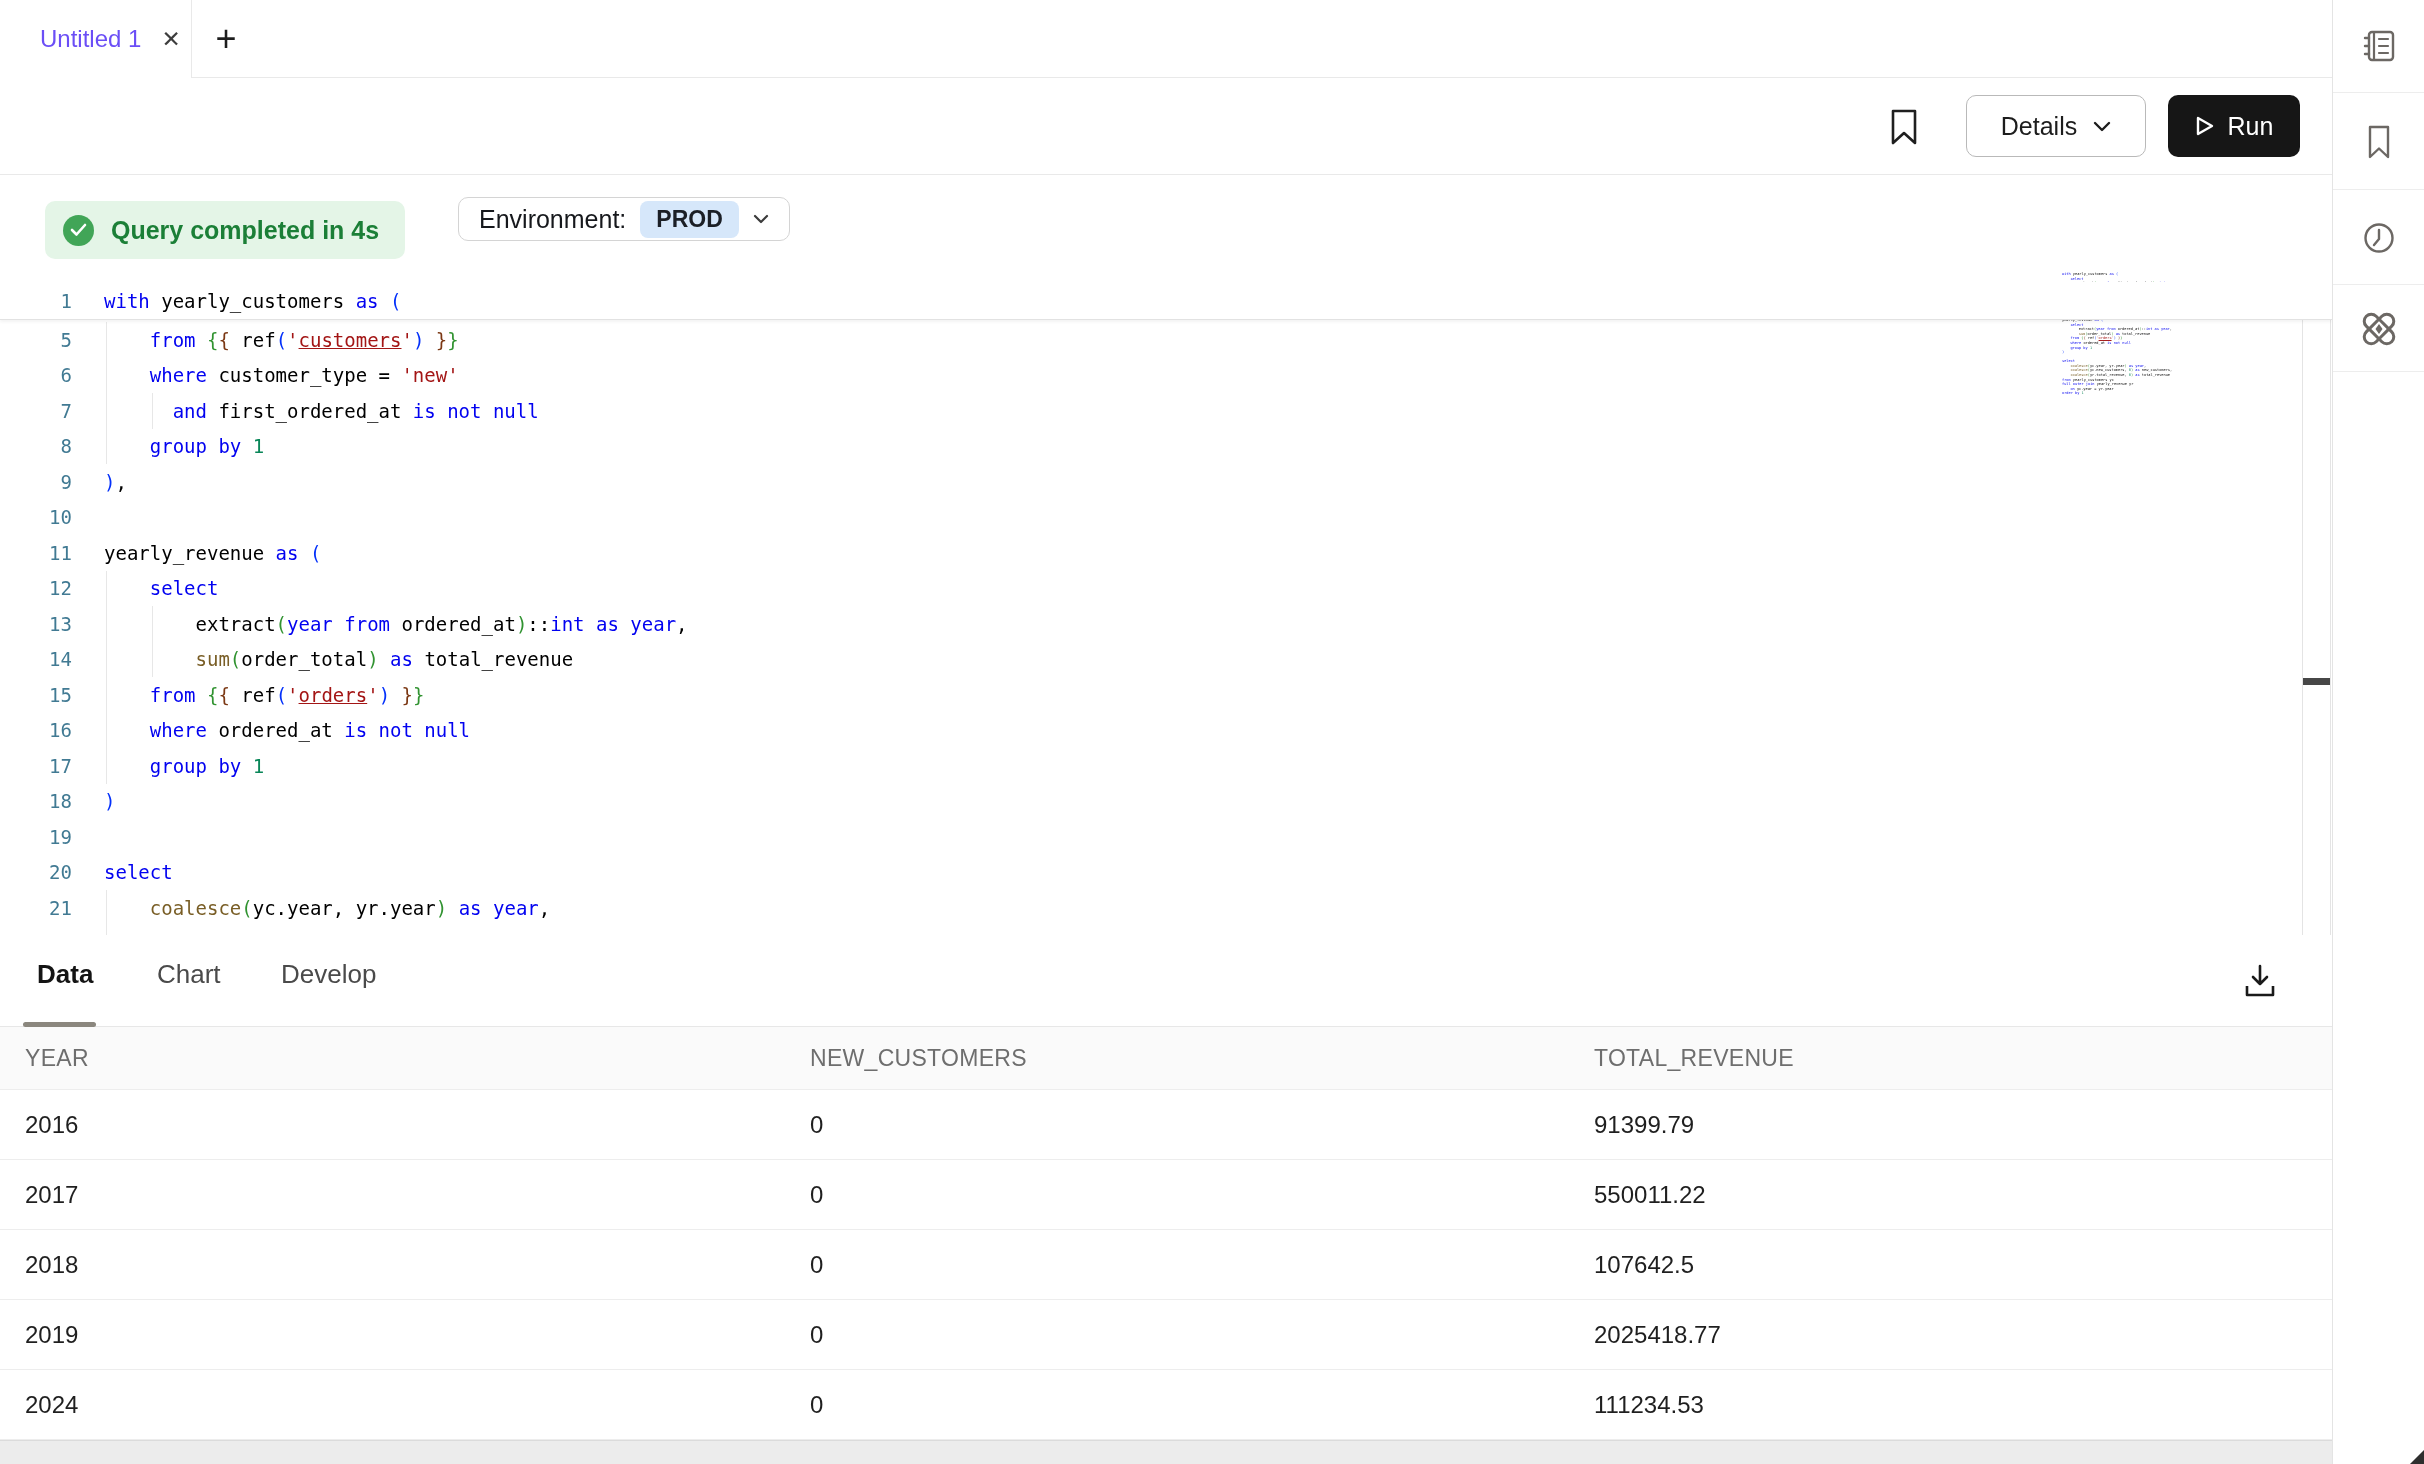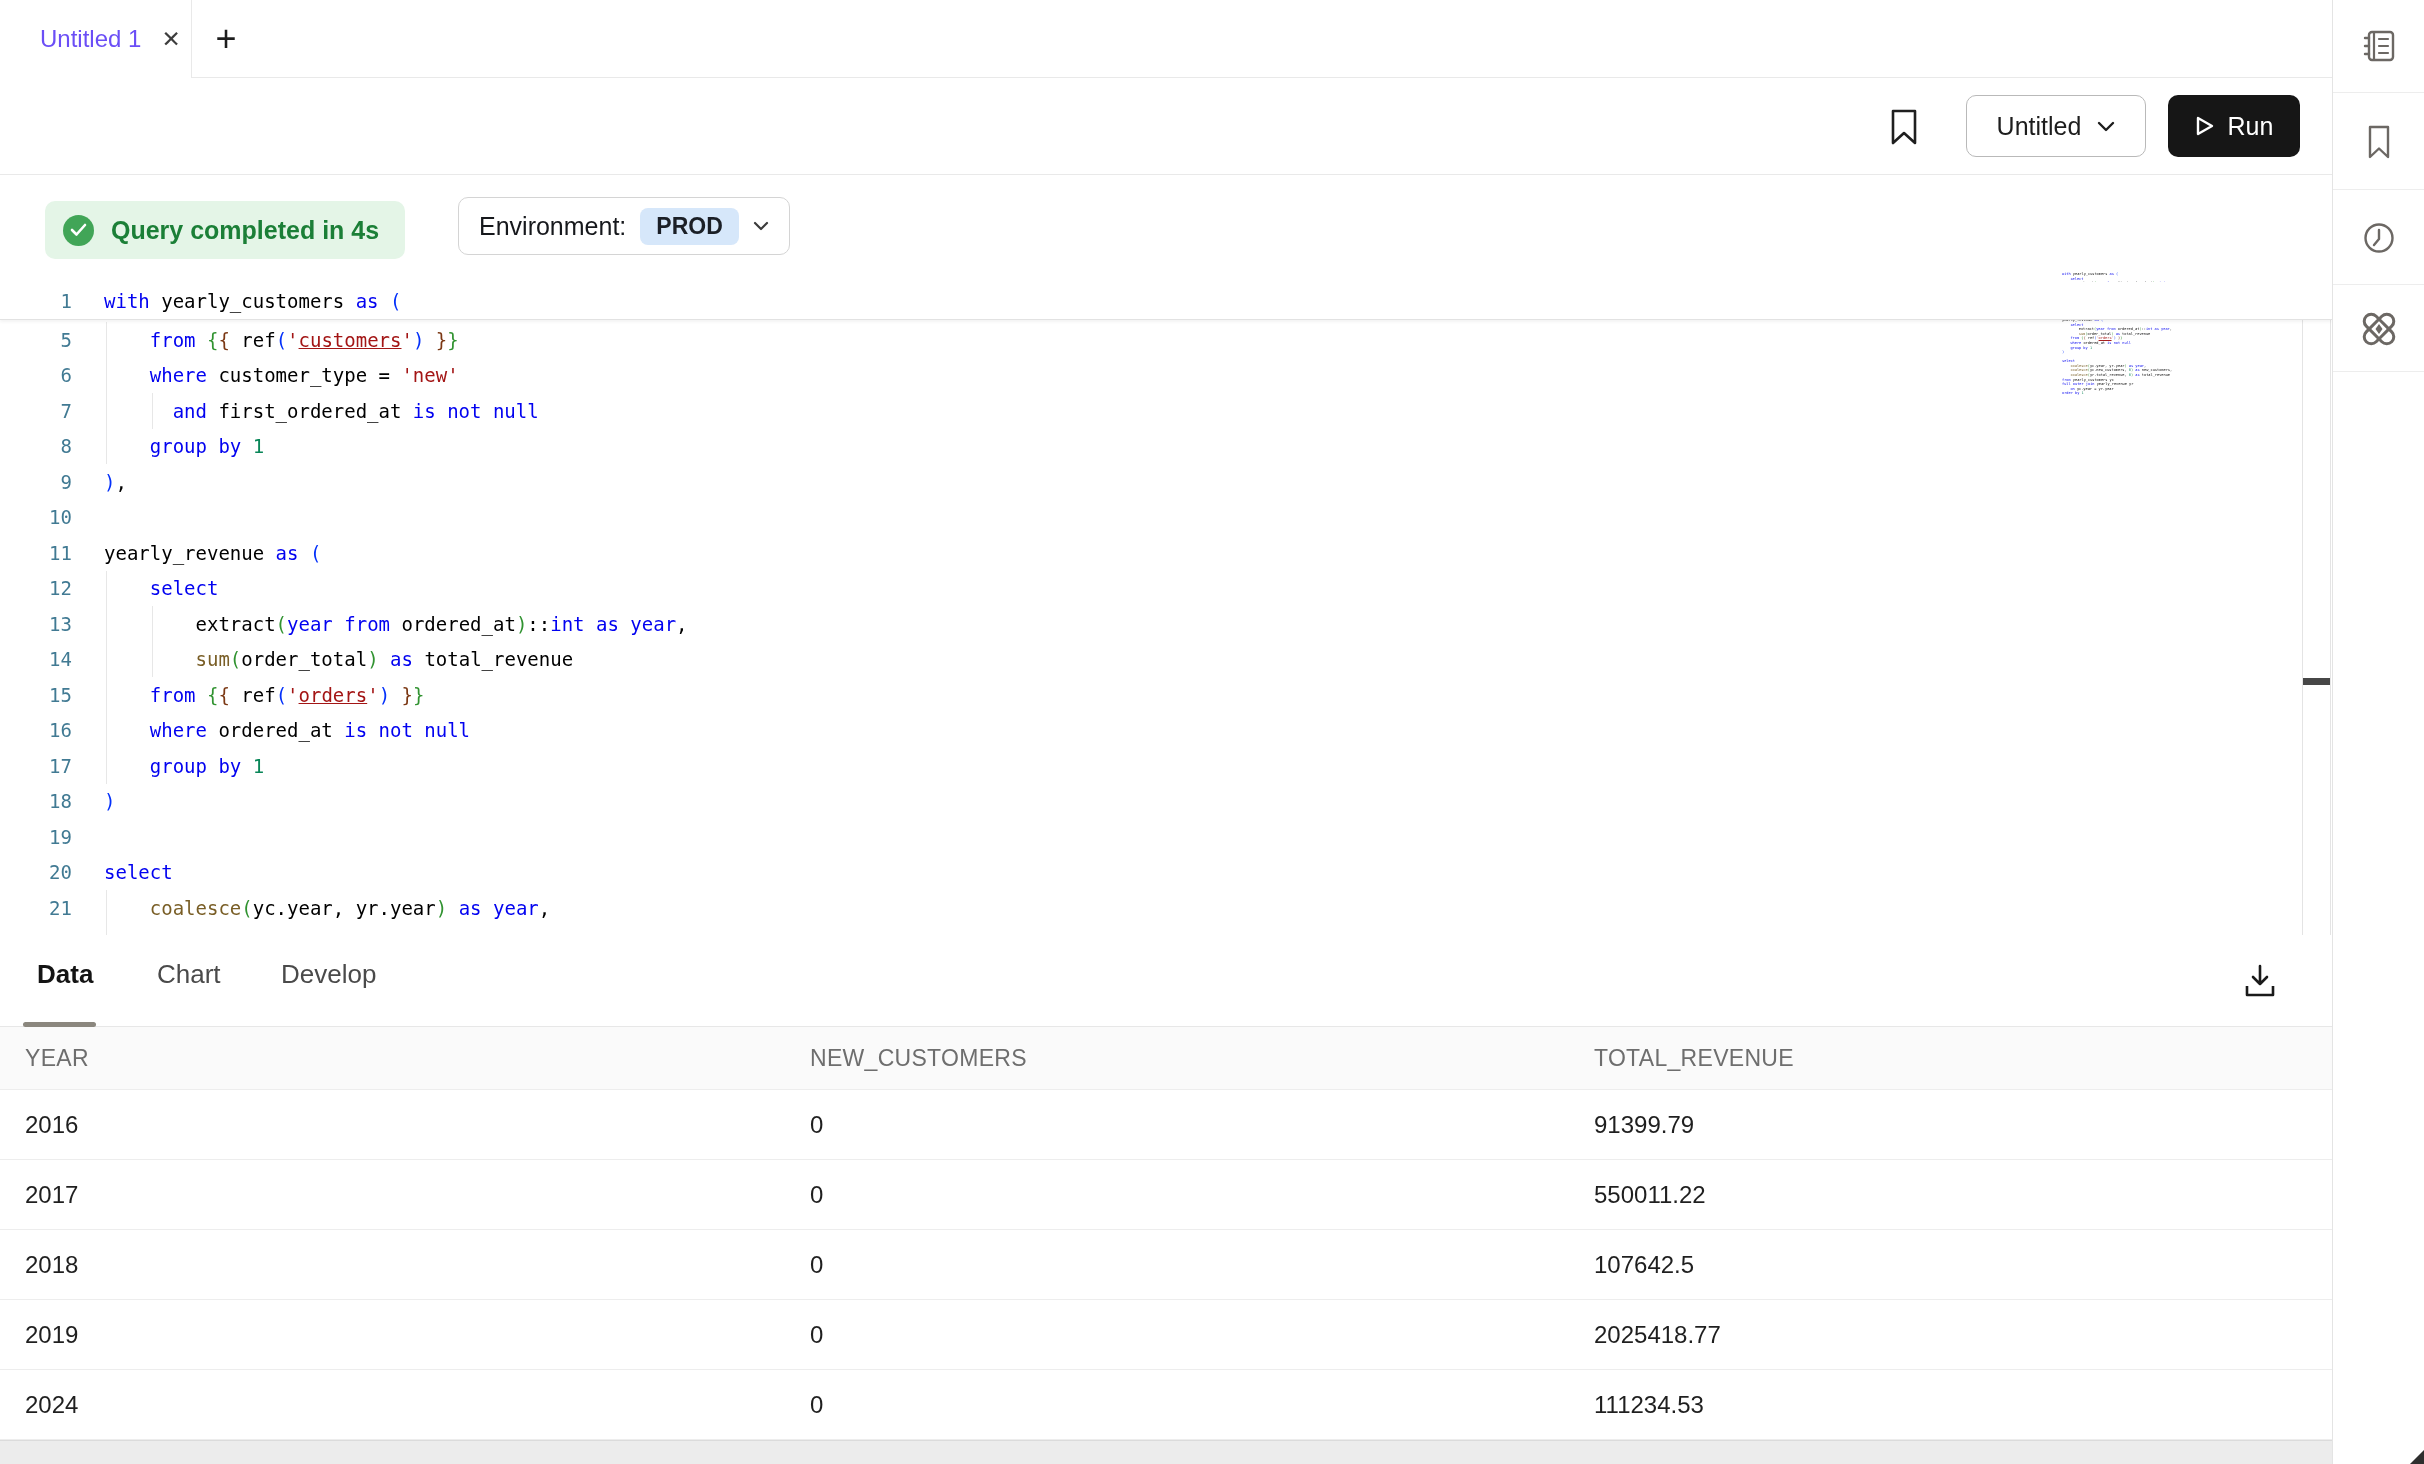--- a/index.html
+++ b/index.html
@@ -25,21 +25,21 @@
     justify-content:center; font-size:25px; font-weight:500; cursor:pointer;}
   .btn-develop { left:1966px; width:180px; background:#fff; border:1.5px solid #b9b9b9; color:#1d1d1d; gap:16px;}
   .btn-run { left:2168px; width:132px; background:#161616; color:#fff; gap:13px;}
 
   
   .editor { position:absolute; left:0; top:175px; width:2332px; height:760px; background:#fff; overflow:hidden;}
   .pill-ok { position:absolute; left:45px; top:26px; height:58px; border-radius:10px; background:#e4f5e7;
     display:flex; align-items:center; padding:0 26px 0 18px; gap:17px;}
   .pill-ok-txt { font-size:25px; font-weight:600; color:#1b7f37;}
   .okcirc { width:31px; height:31px; border-radius:50%; background:#41a557; display:flex; align-items:center; justify-content:center;}
-  .envbox { position:absolute; left:458px; top:22px; height:58px; border:1.5px solid #d4d4d4; border-radius:10px;
+  .envbox { position:absolute; left:458px; top:22px; height:44px; border:1.5px solid #d4d4d4; border-radius:10px;
     background:#fff; display:flex; align-items:center; padding:0 20px; gap:14px; cursor:pointer;}
   .env-label { font-size:25px; color:#16181c;}
   .env-pill { background:#d6e7fa; border-radius:8px; padding:5px 16px; font-size:23px; font-weight:600; color:#1b1f26;}
 
   .sticky { position:absolute; left:0; top:107px; width:2332px; height:38px; background:#fff; z-index:3;
     border-bottom:1.5px solid #e2e2e2; box-shadow:0 2px 3px rgba(0,0,0,0.05); display:flex; align-items:center;}
   .codewrap { position:absolute; left:0; top:147px; width:2300px; }
   .cl { height:35.5px; display:flex; align-items:center; position:relative; }
   .gut { flex:0 0 88px; padding-right:16px; text-align:right; font-family:"DejaVu Sans Mono", monospace;
     font-size:19px; color:#417a93; }
@@ -93,21 +93,21 @@
   <div class="newtab">+</div>
 </div>
 
 <div class="toolbar">
   <div class="bm-btn">
     <svg width="30" height="38" viewBox="0 0 30 38">
       <path d="M4 3 h22 v32 l-11 -10 l-11 10 z" fill="none" stroke="#1f1f1f" stroke-width="2.6" stroke-linejoin="round"></path>
     </svg>
   </div>
   <div class="btn btn-develop">
-    <span>Untitled</span>
+    <span>Details</span>
     <svg width="18" height="11" viewBox="0 0 18 11">
         <path d="M2 2 l7 7 l7 -7" fill="none" stroke="#1d1d1d" stroke-width="2.4" stroke-linecap="round" stroke-linejoin="round"></path>
       </svg>
   </div>
   <div class="btn btn-run">
     <svg width="20" height="22" viewBox="0 0 20 22">
         <path d="M3 3 L17 11 L3 19 Z" fill="none" stroke="#fff" stroke-width="2.4" stroke-linejoin="round"></path>
       </svg>
     <span>Run</span>
   </div>

